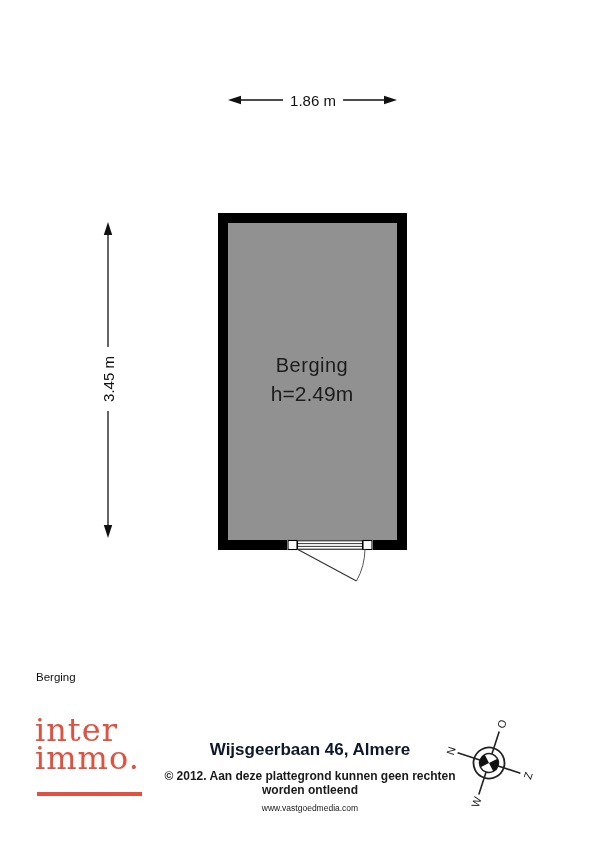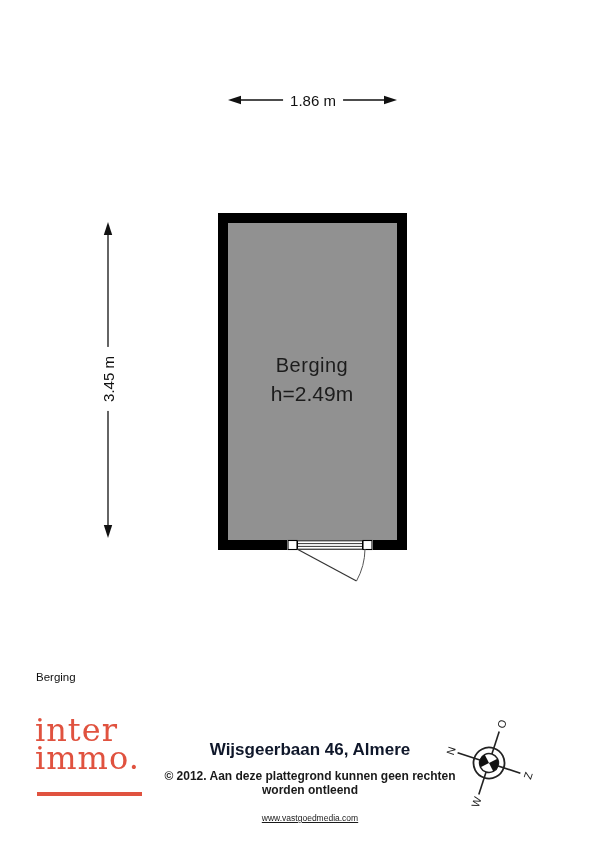--- a/index.html
+++ b/index.html
@@ -59,21 +59,21 @@
   }
   .footer-center {
     position:absolute;
     left:150px; top:740px;
     width:320px;
     text-align:center;
     color:#111;
   }
   .address { font-size:17px; font-weight:bold; color:#0f172a; }
   .copyright { font-size:12px; margin-top:9px; color:#1a1a1a;font-weight:bold; }
-  .website { font-size:8.5px; margin-top:16px; color:#1a1a1a;text-decoration:underline; }
+  .website { font-size:8.5px; margin-top:6px; color:#1a1a1a; }
   .compass-text {
     font-family:"Liberation Sans", sans-serif;
     font-size:11px;
     fill:#1a1a1a;
   }
 </style>
 </head>
 <body>
 
 <div class="canvas">

